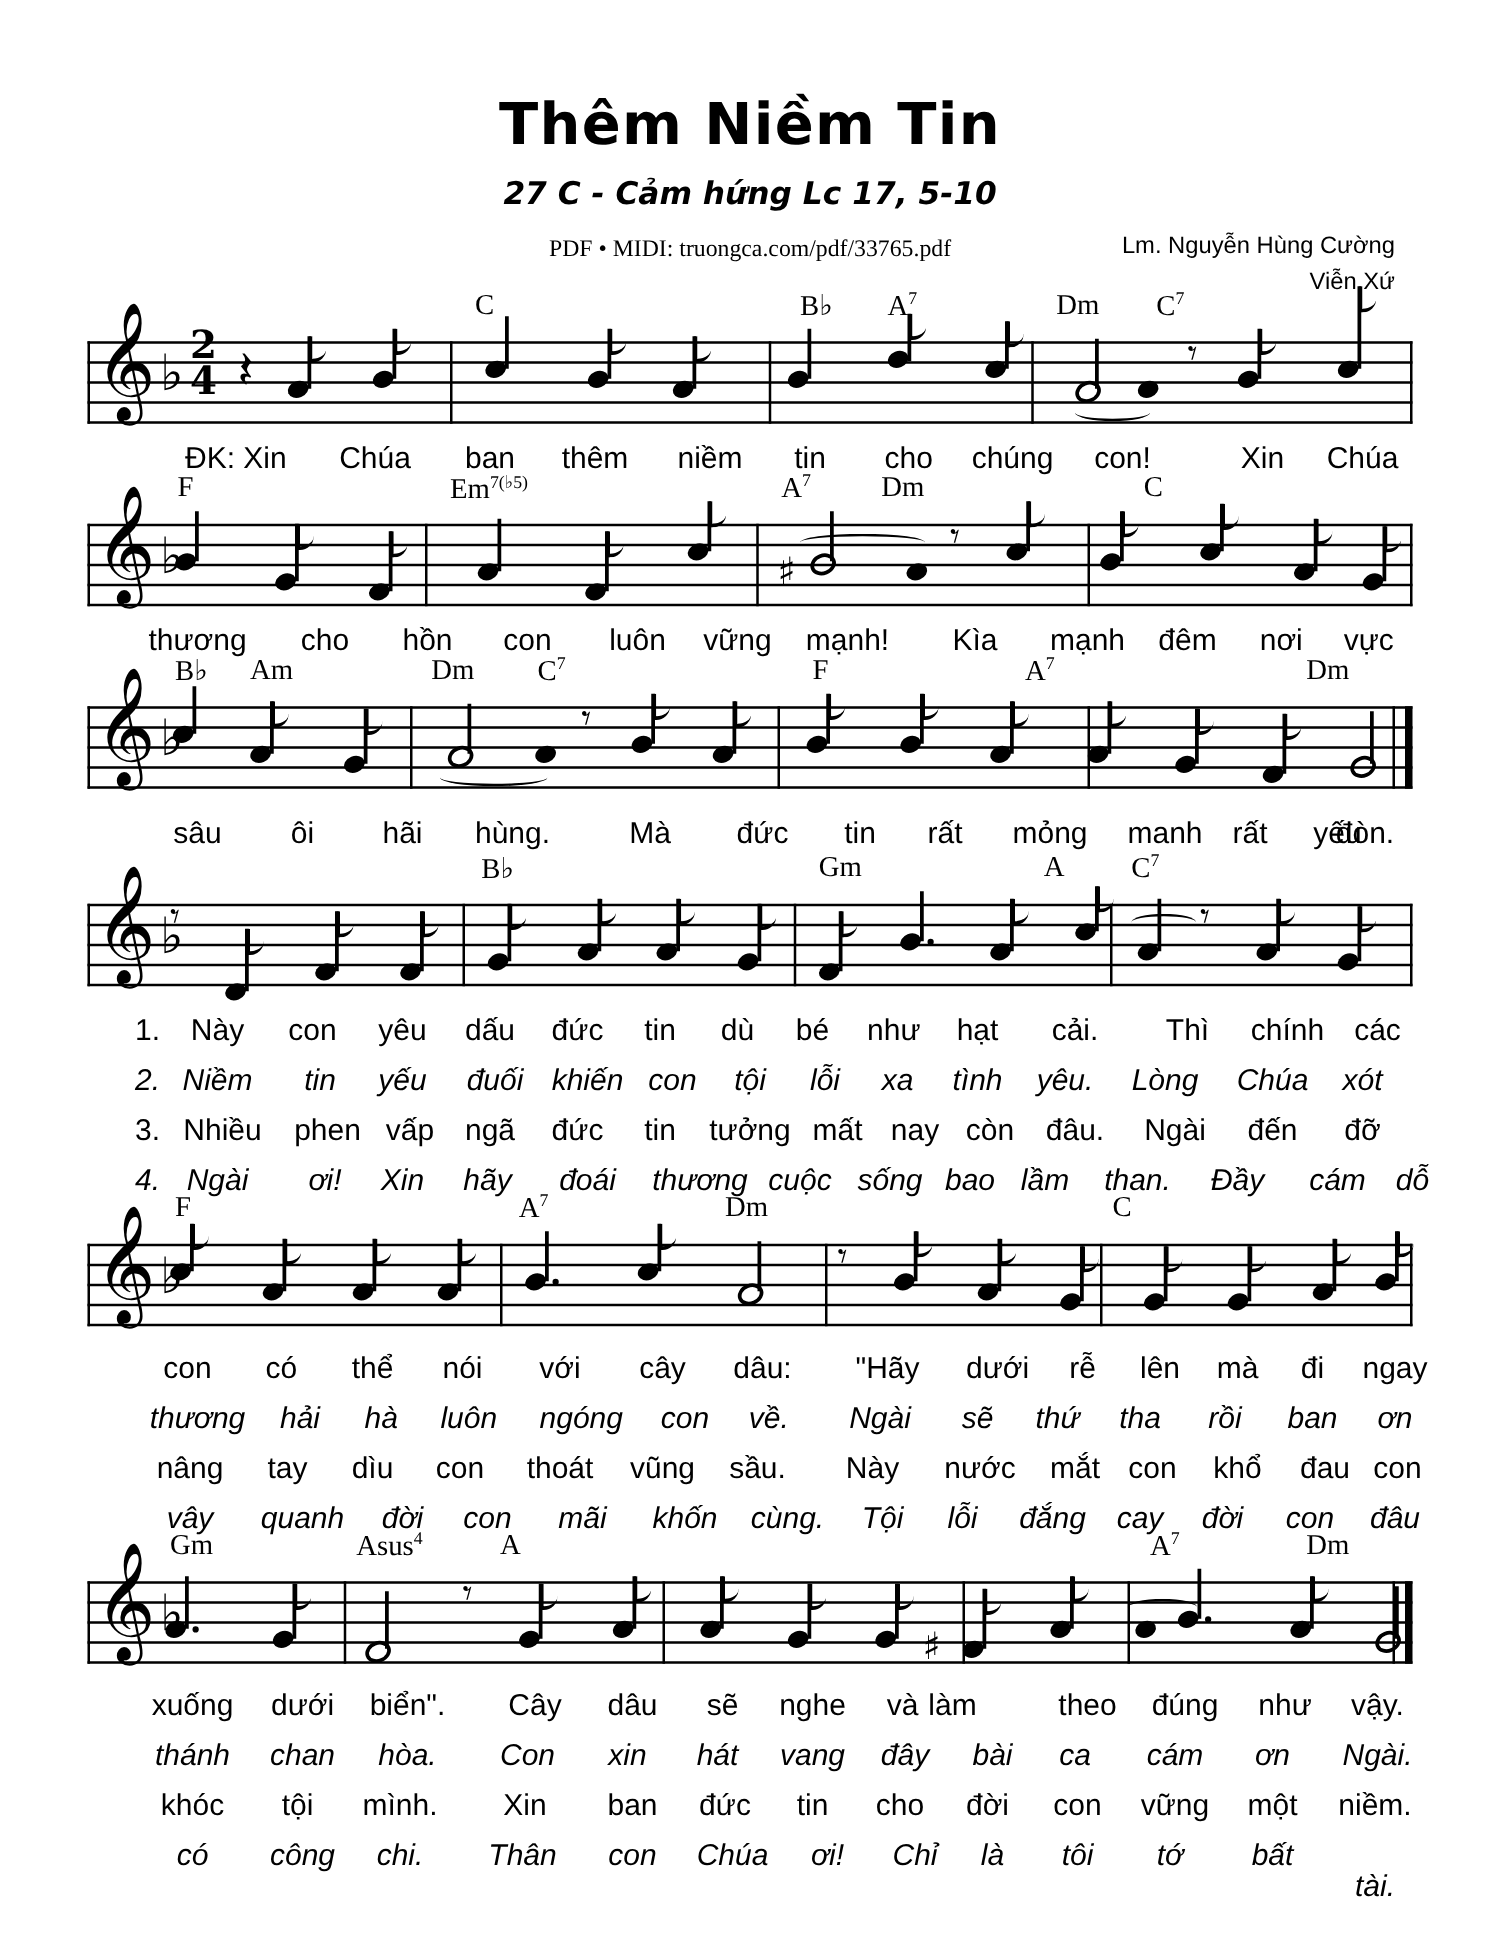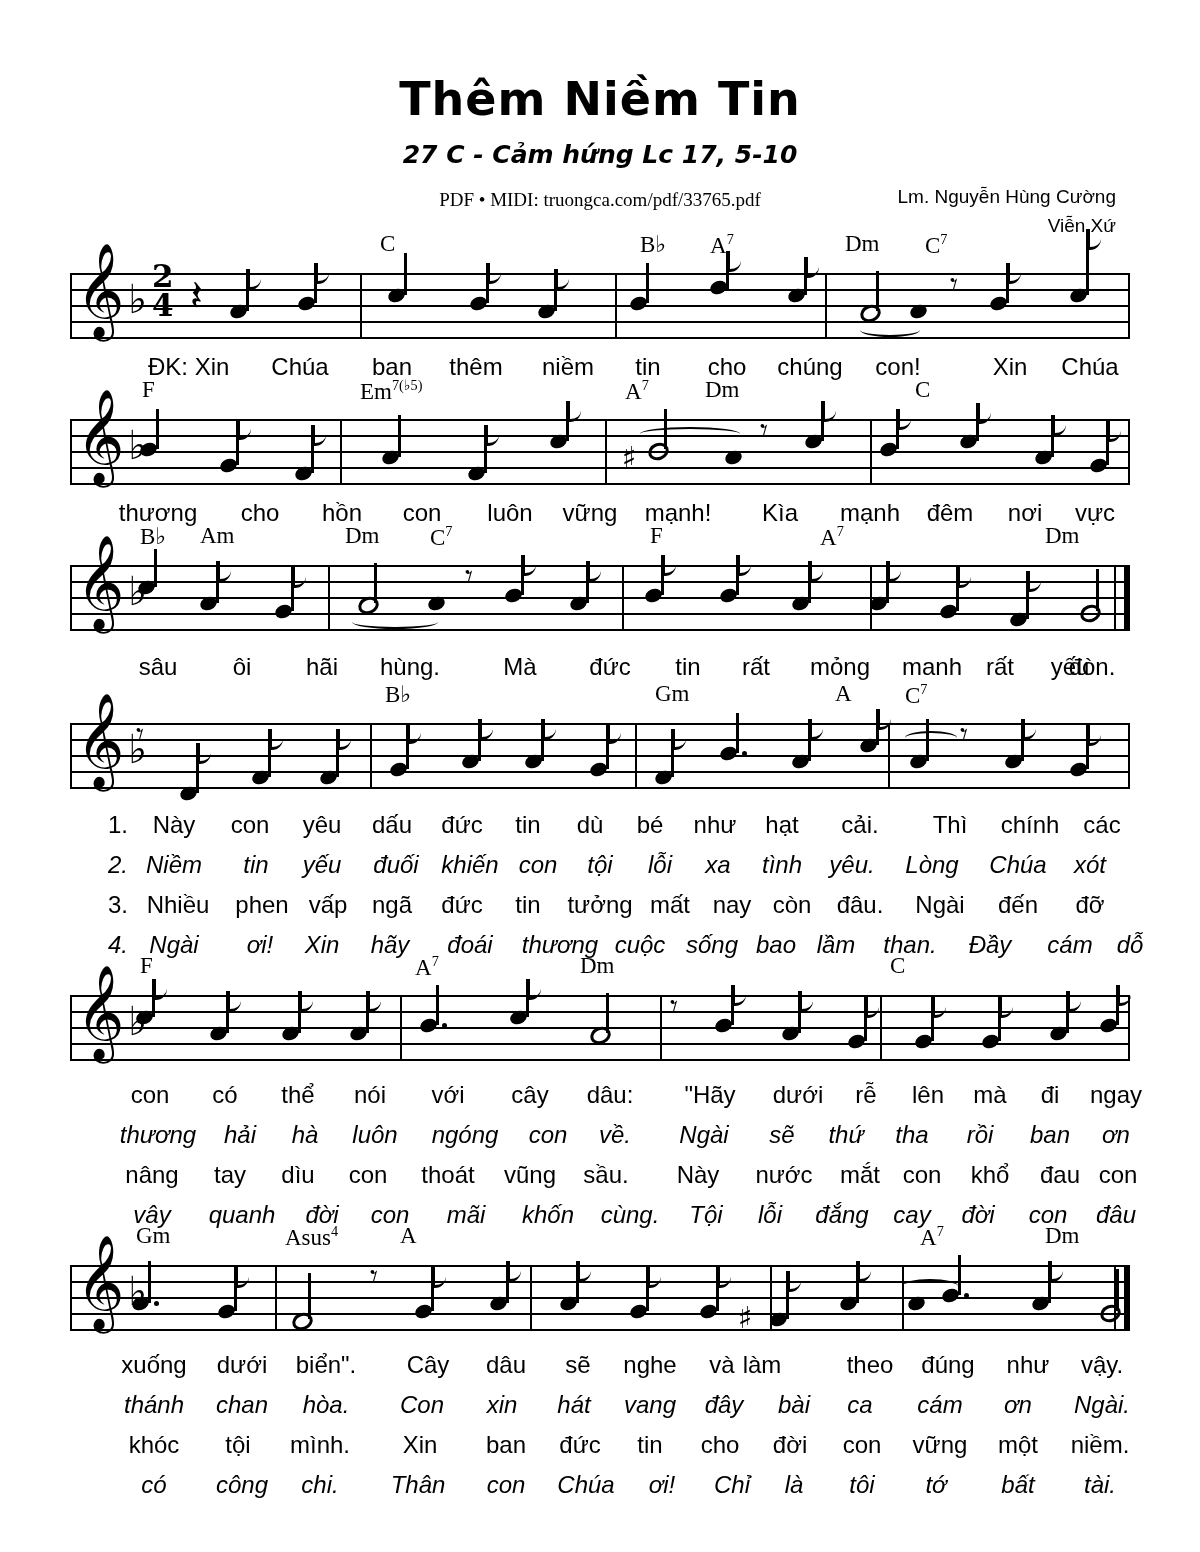--- a/index.html
+++ b/index.html
@@ -973,18 +973,18 @@
         <span class="w" style="left:250px;">chi.</span>
         <span class="w" style="left:348px;">Thân</span>
         <span class="w" style="left:436px;">con</span>
         <span class="w" style="left:516px;">Chúa</span>
         <span class="w" style="left:592px;">ơi!</span>
         <span class="w" style="left:662px;">Chỉ</span>
         <span class="w" style="left:724px;">là</span>
         <span class="w" style="left:792px;">tôi</span>
         <span class="w" style="left:866px;">tớ</span>
         <span class="w" style="left:948px;">bất</span>
-        <span class="w" style="left:1030px;">tài.</span>
+        <span class="w" style="left:1030px;margin-top:25px;">tài.</span>
       </div>
     </div>
   </div>
 
 </div>
 
 </body></html>

